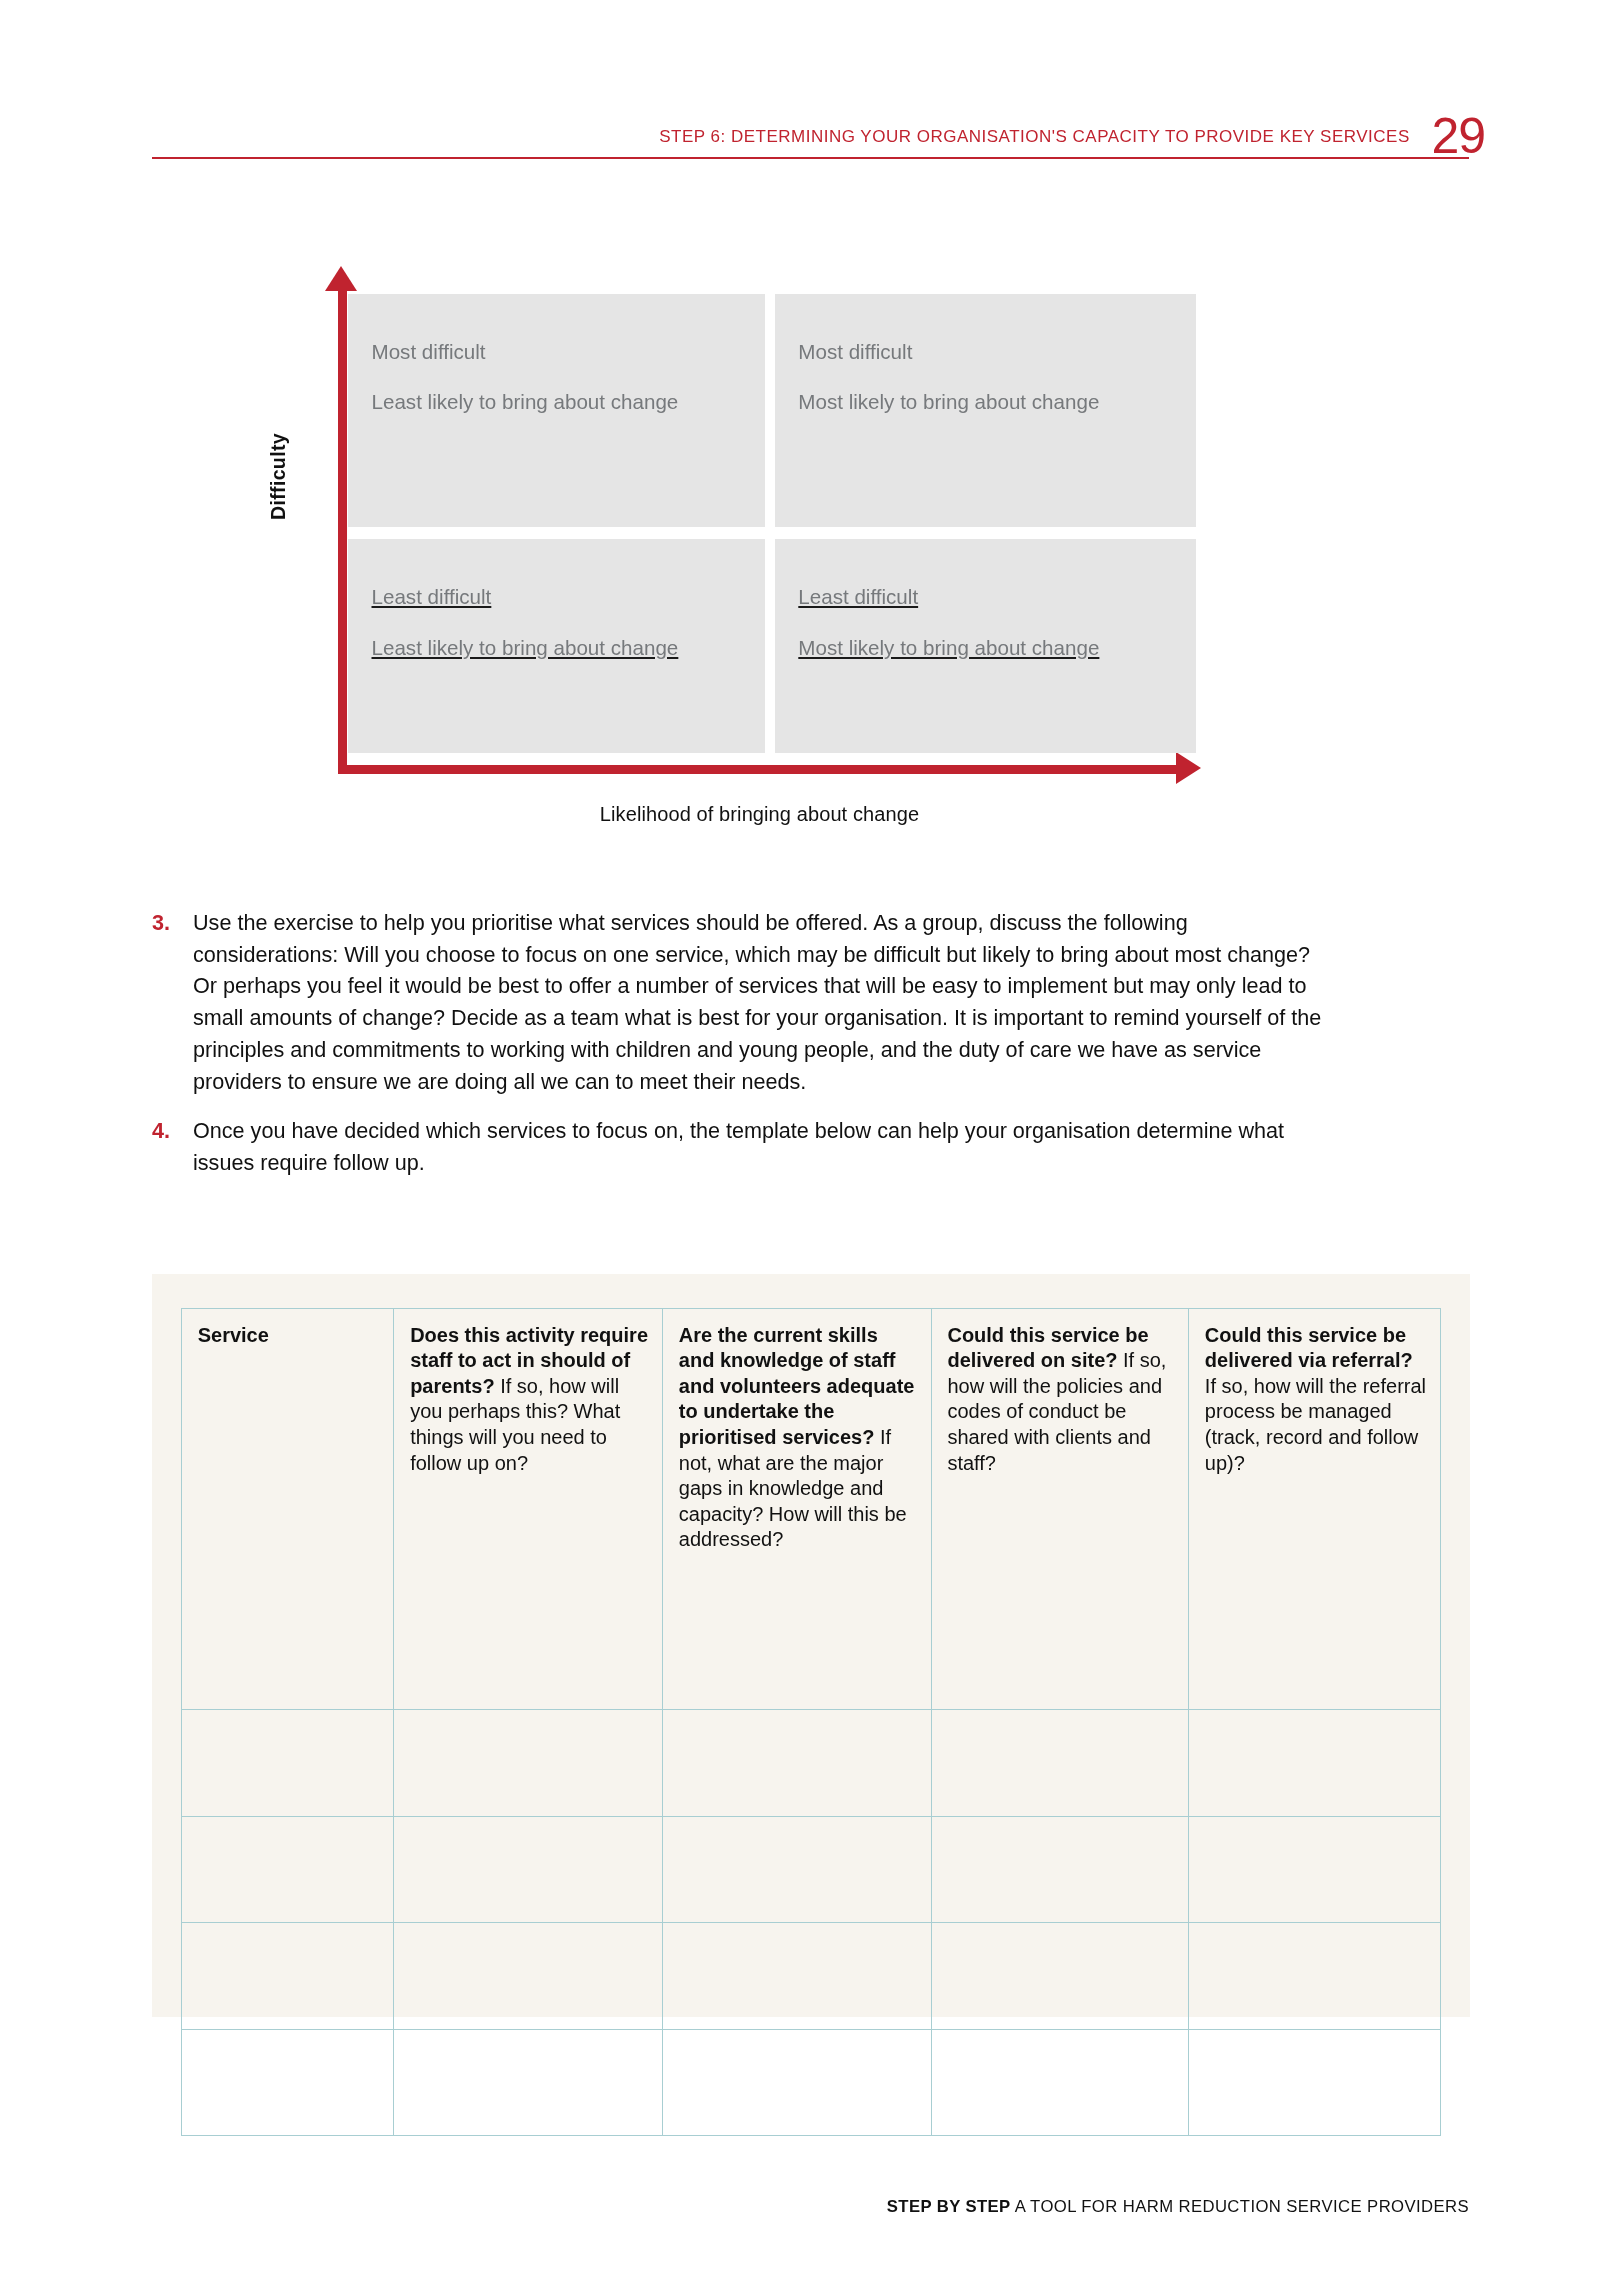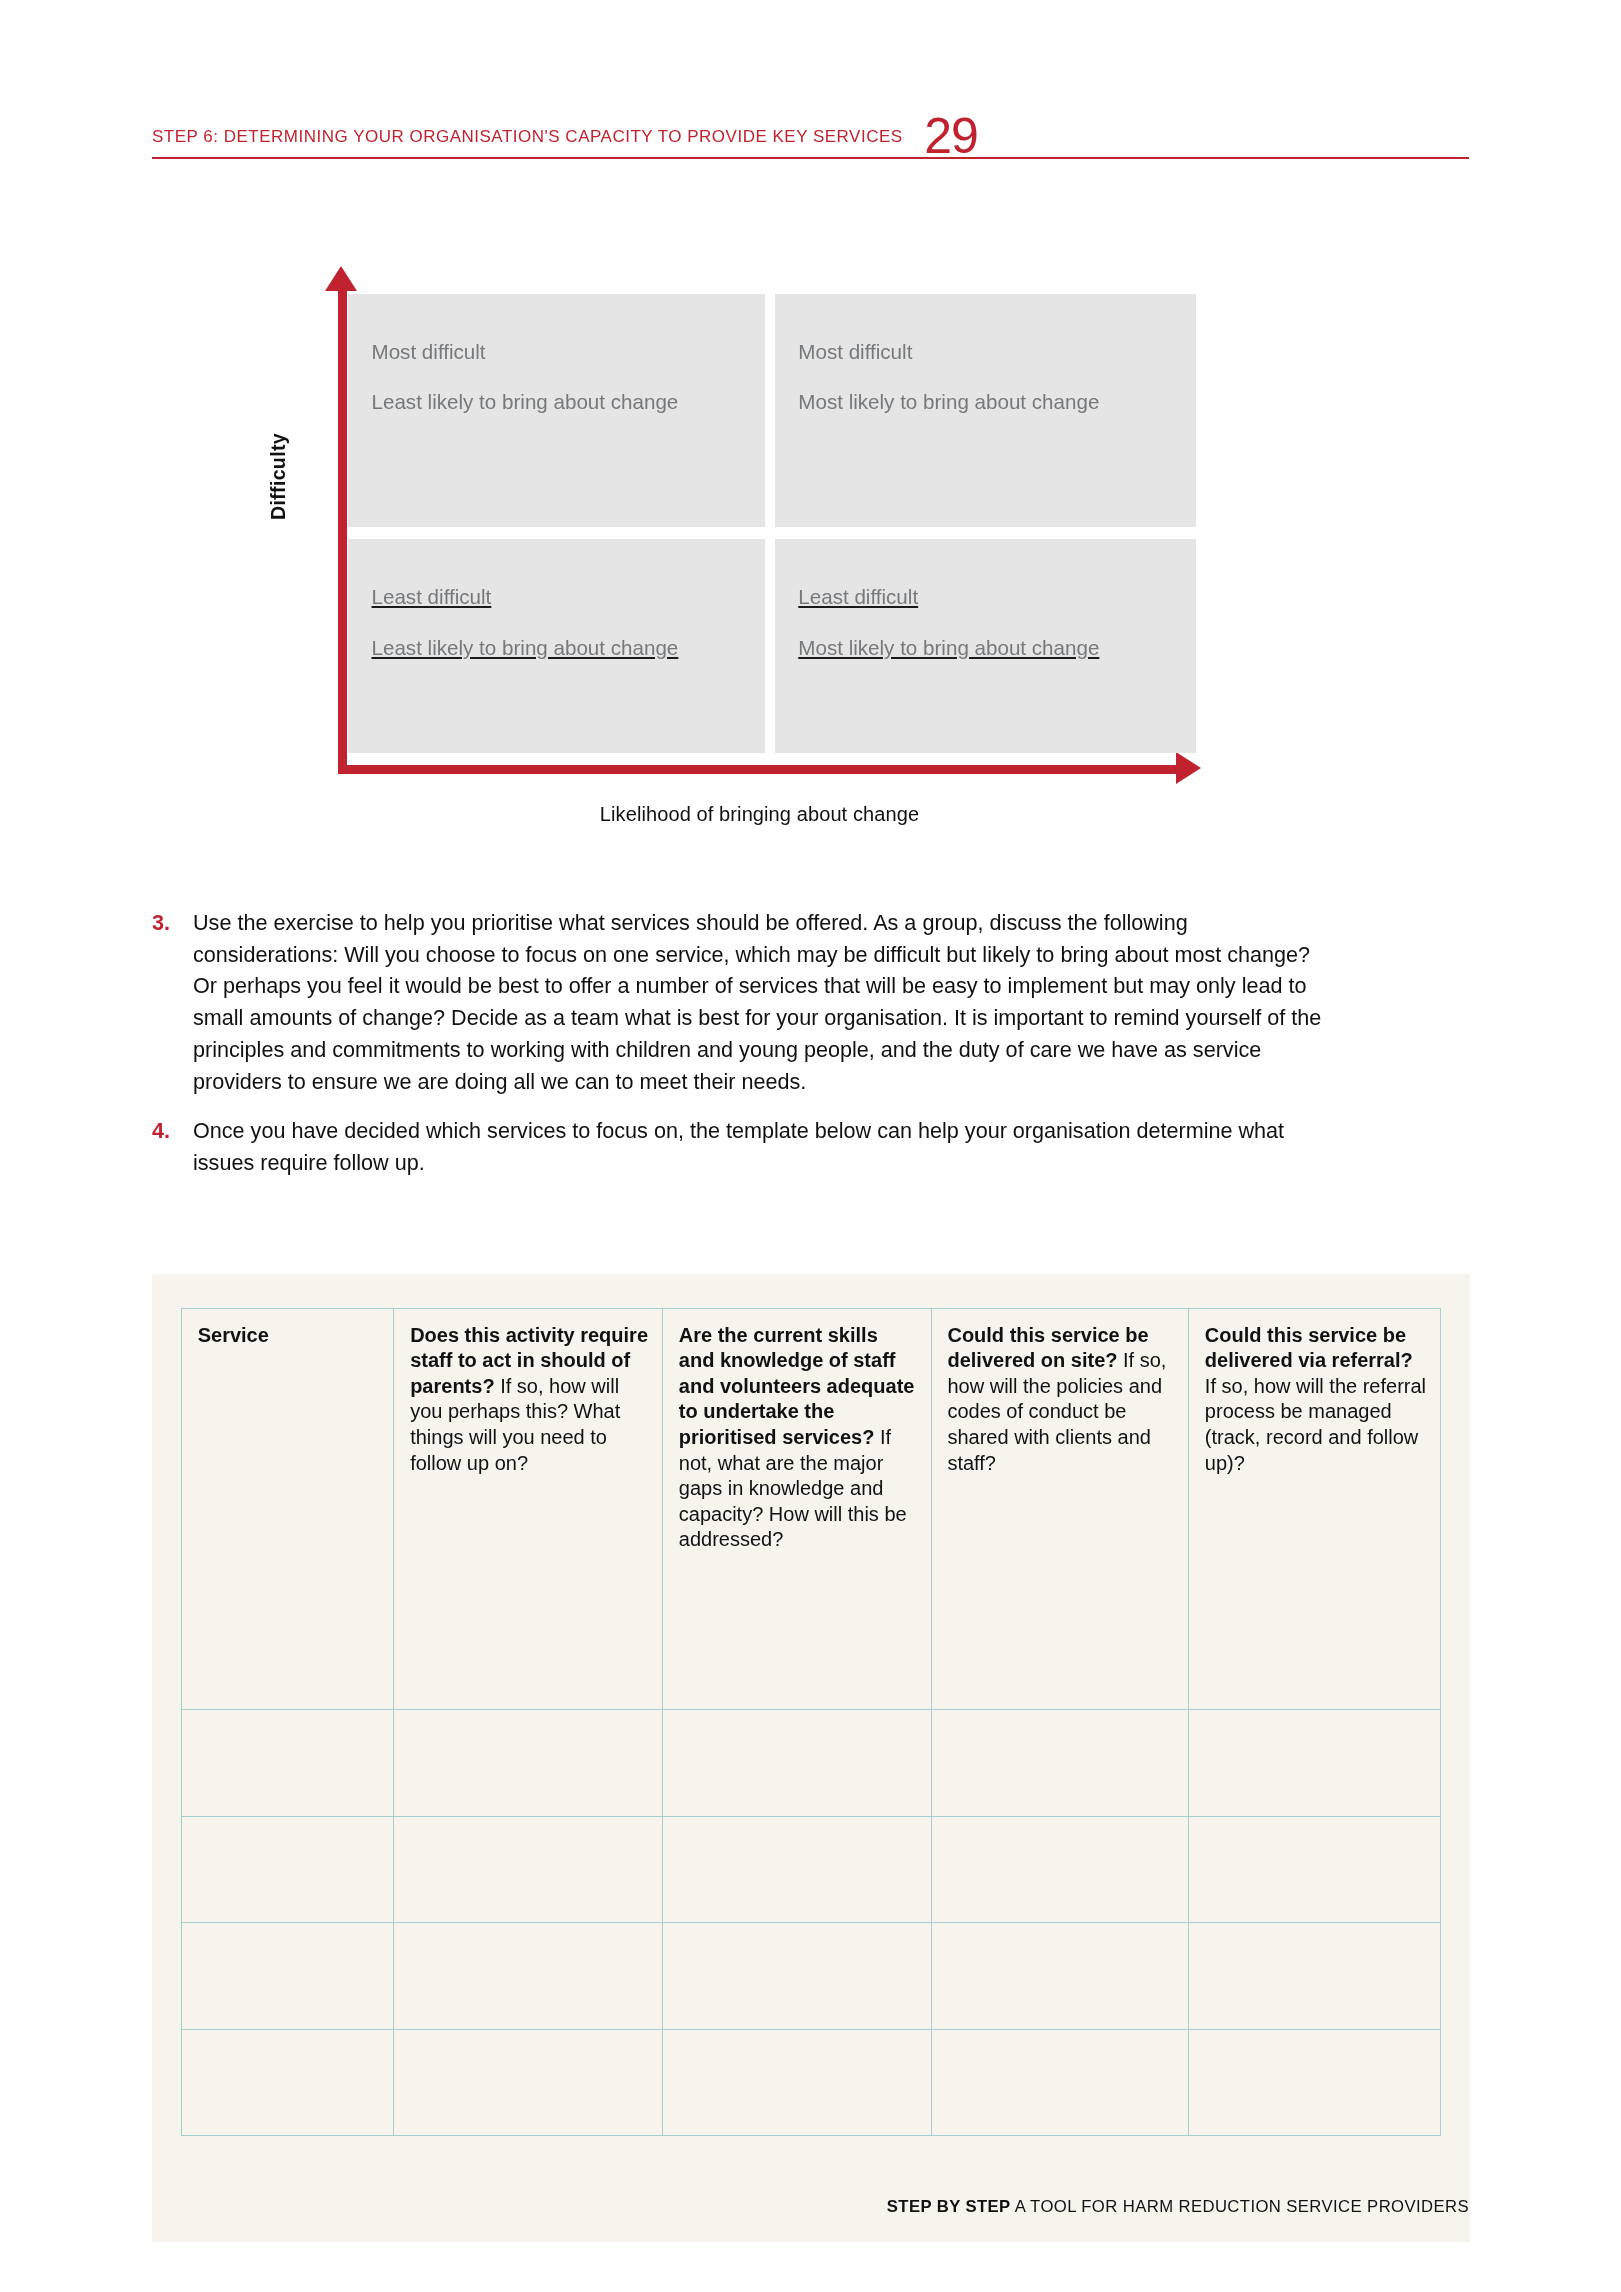--- a/index.html
+++ b/index.html
@@ -14,24 +14,25 @@
     font-family: "Liberation Sans", sans-serif;
     color: #1a1a1a;
     overflow: hidden;
   }
 
   
   .page-header {
     position: absolute;
     top: 88px;
     left: 152px;
-    right: 152px;
+    right: 136px;
     height: 69px;
     display: flex;
     align-items: flex-end;
+    justify-content: flex-end;
   }
   .header-title {
     font-size: 17px;
     font-weight: 400;
     letter-spacing: 0.5px;
     color: #c0232f;
     text-transform: uppercase;
     padding-bottom: 9.8px;
     white-space: nowrap;
   }
@@ -178,21 +179,21 @@
     color: #111;
     flex: 1;
   }
 
   
   .table-panel {
     position: absolute;
     top: 1274px;
     left: 152px;
     width: 1318px;
-    height: 968px;
+    height: 743px;
     background: #f7f4ee;
     box-sizing: border-box;
     padding: 34px 29px 54px 29px;
   }
   table.followup {
     border-collapse: collapse;
     width: 100%;
     table-layout: fixed;
   }
   table.followup td {

